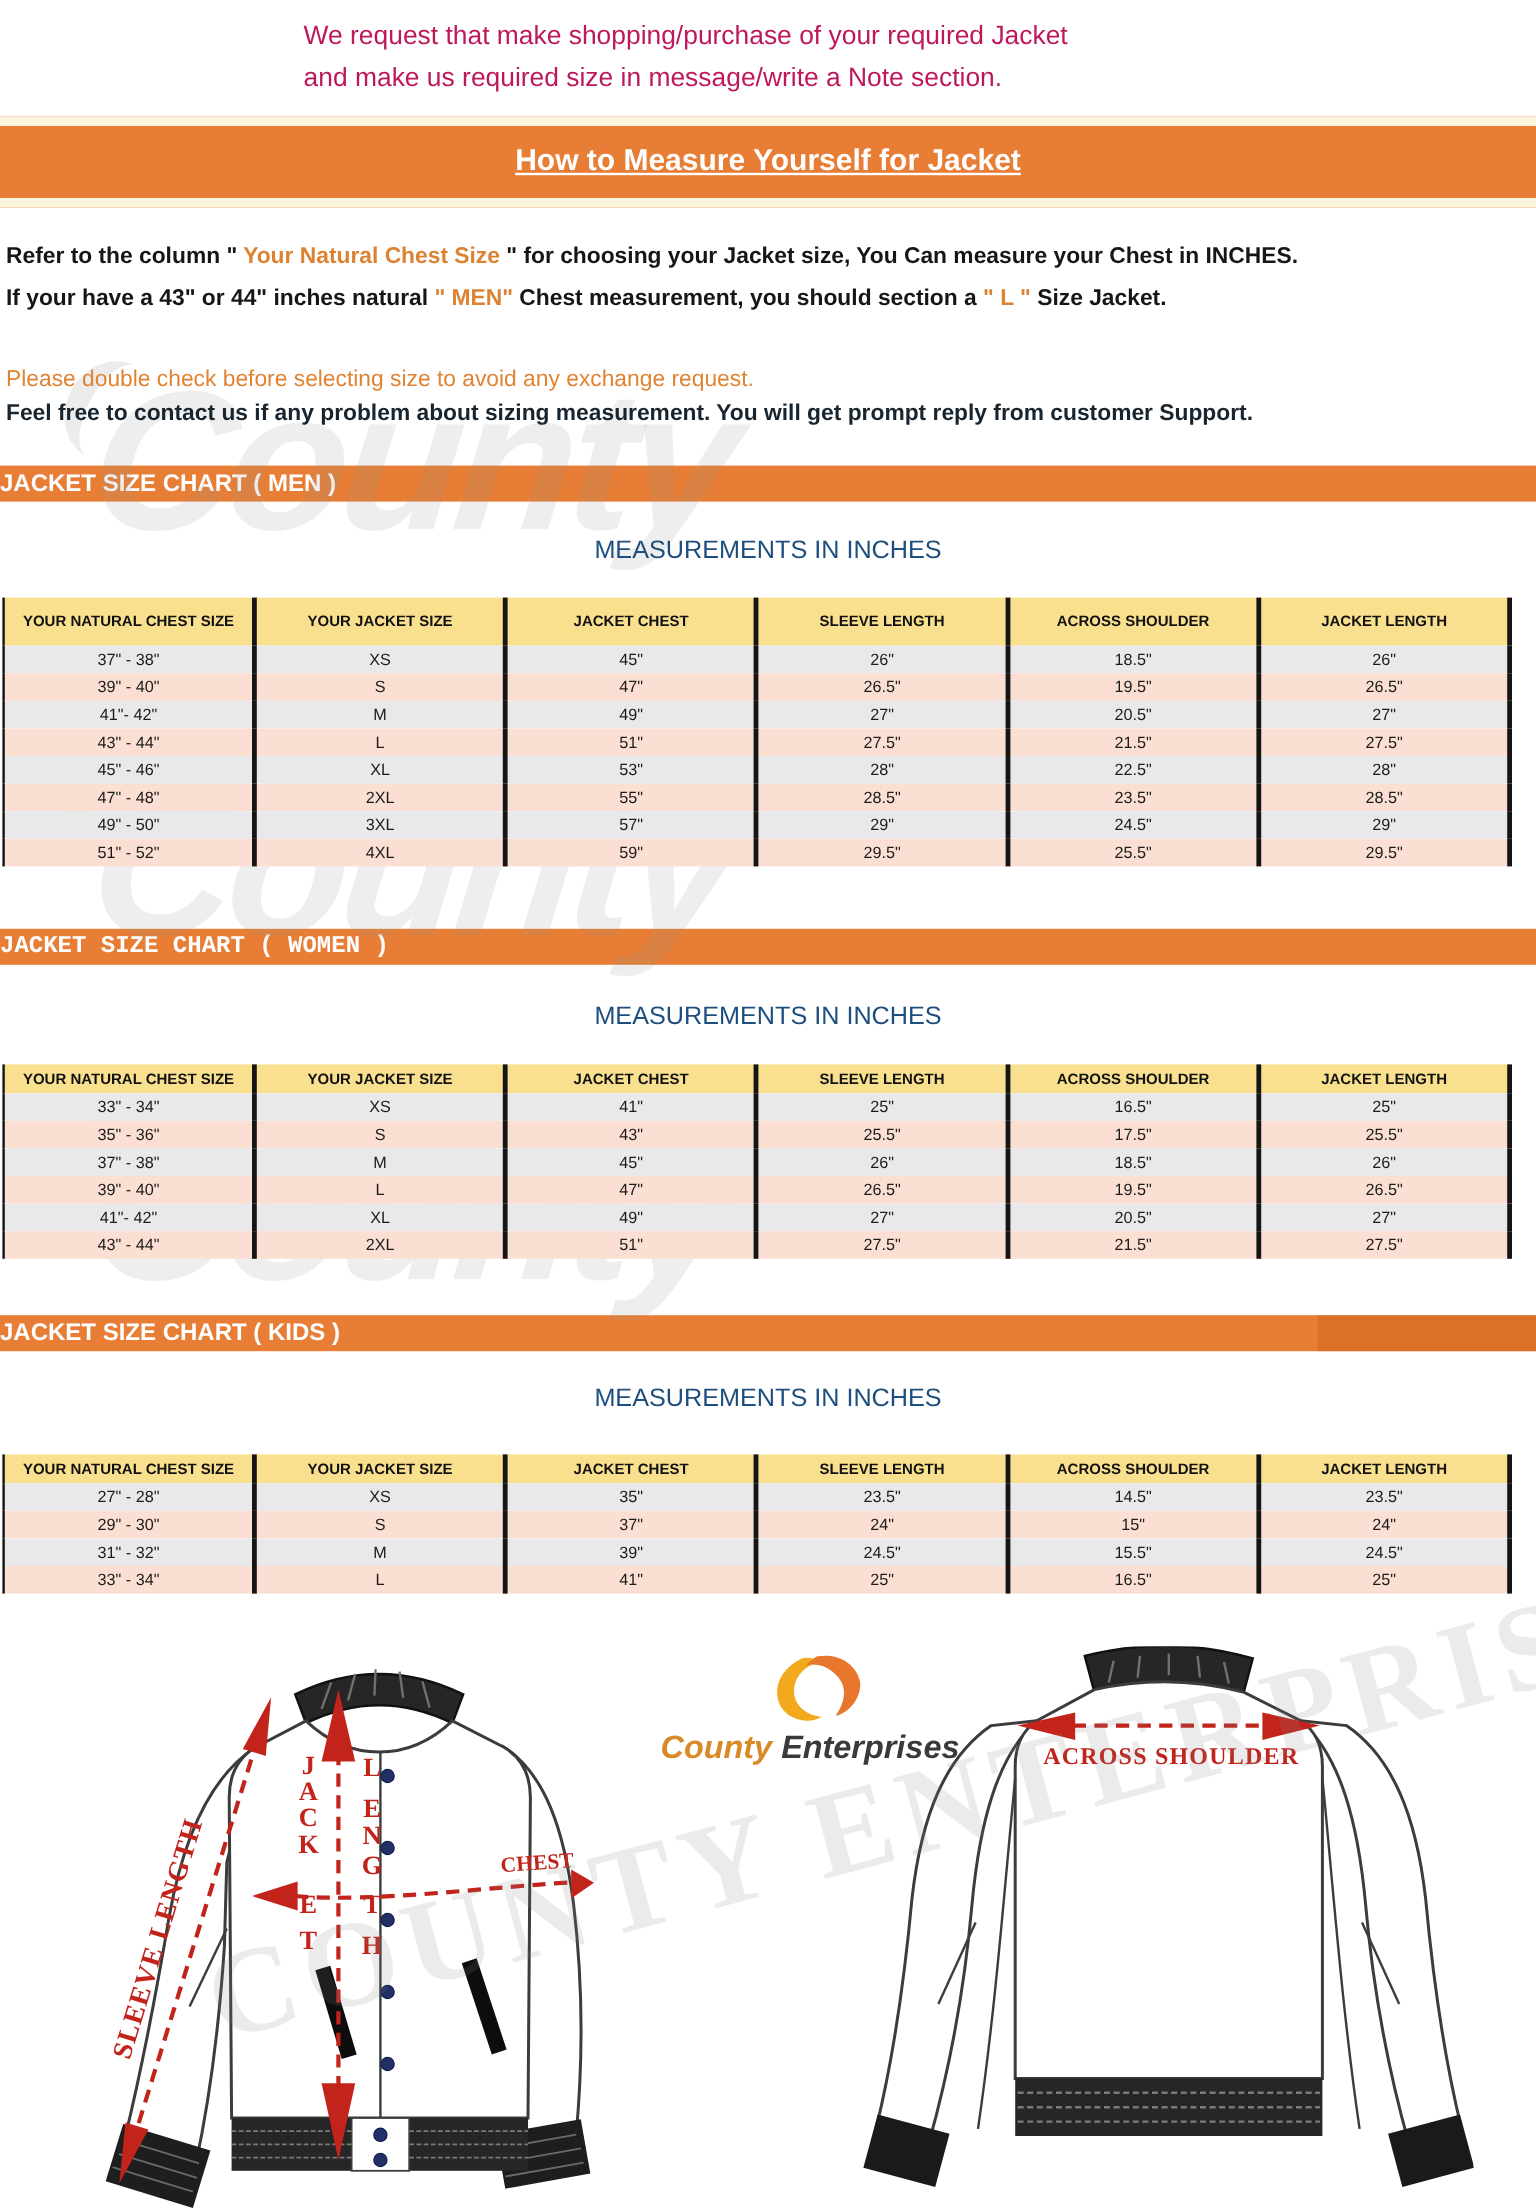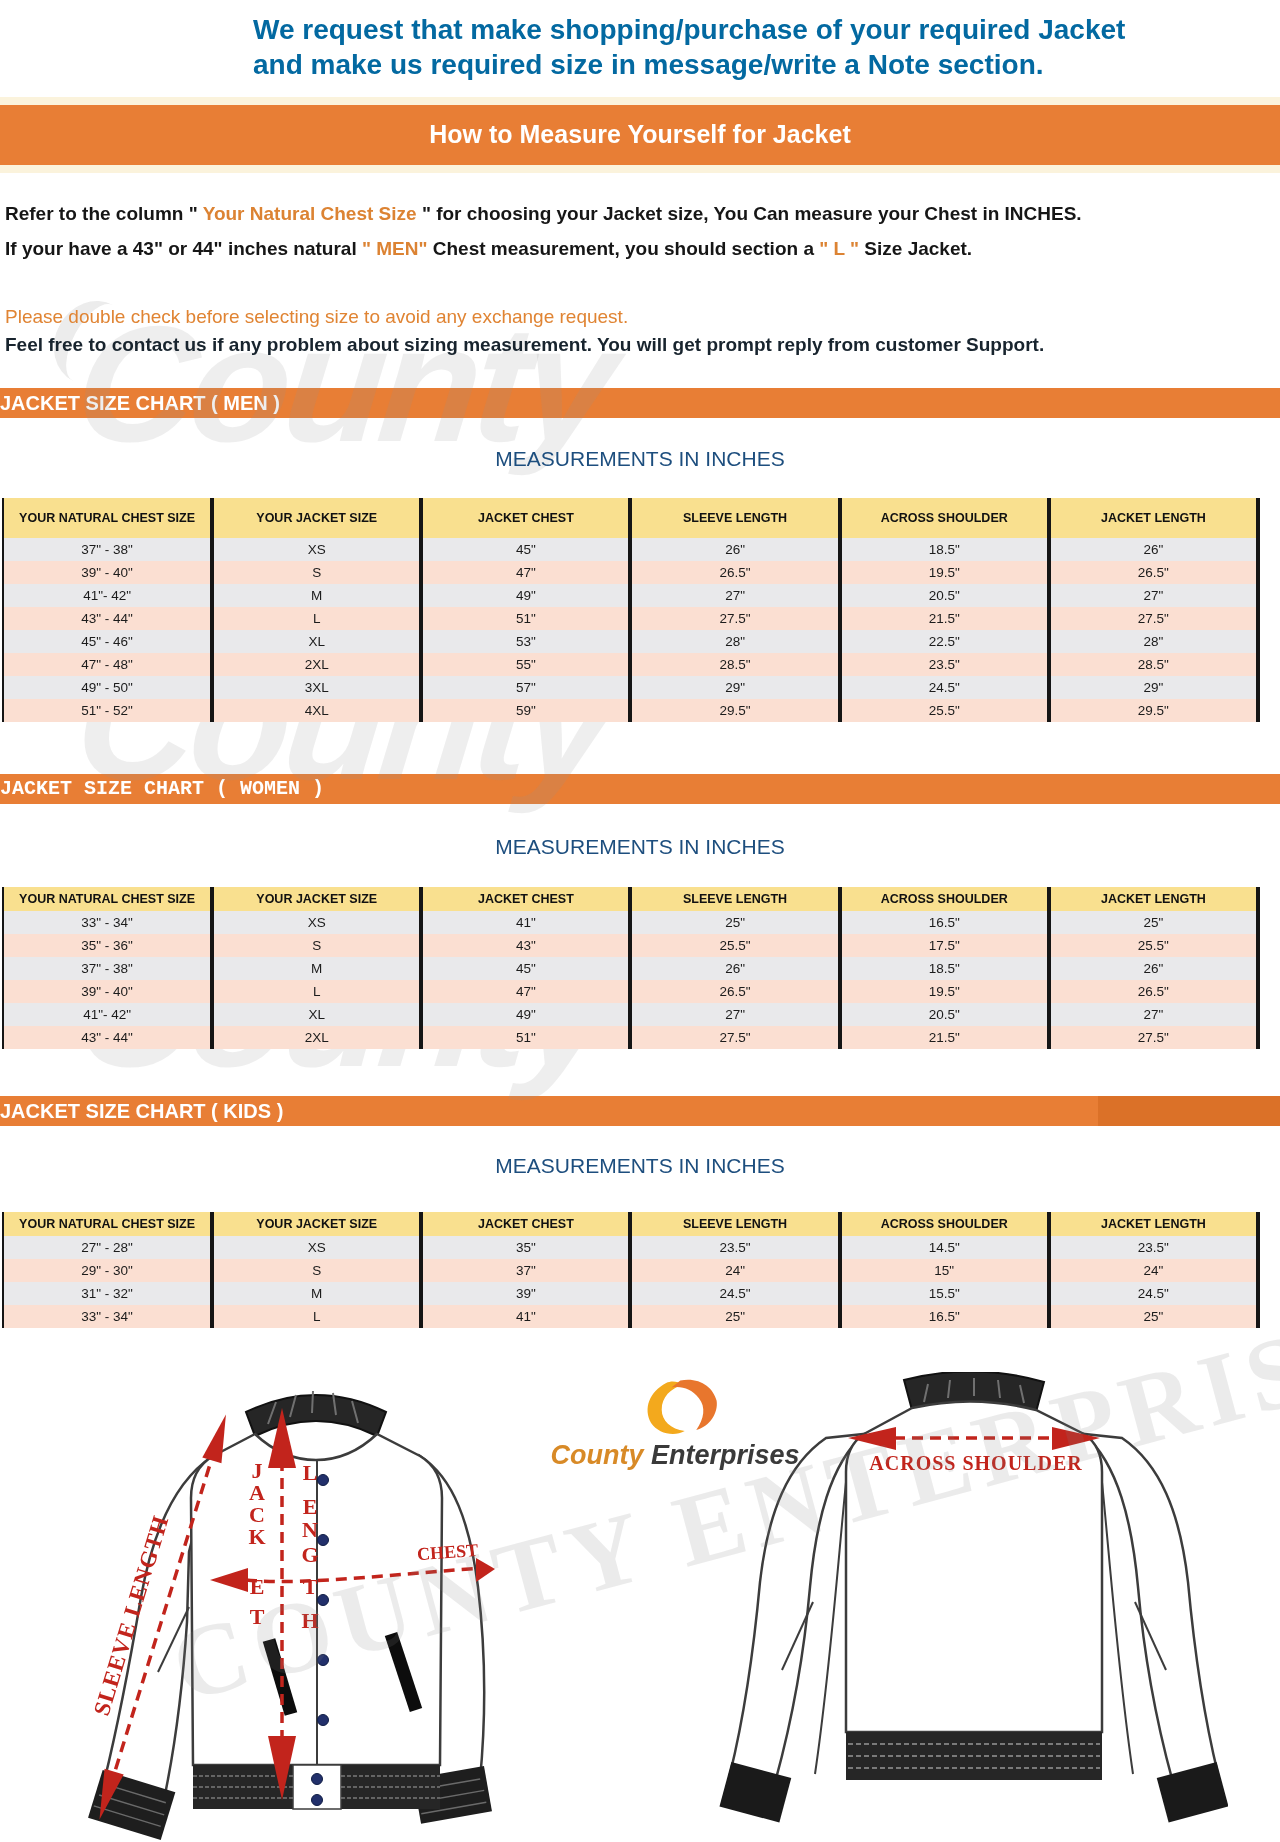--- a/index.html
+++ b/index.html
@@ -10,26 +10,26 @@
   .wm{position:absolute;z-index:3;font-style:italic;font-weight:bold;font-size:165px;
       letter-spacing:-6px;color:rgba(150,150,150,0.16);transform:skewX(-6deg);
       white-space:nowrap;pointer-events:none;}
   .wm-swoosh{position:absolute;z-index:3;width:58px;height:86px;border-radius:50%;
       border-left:18px solid rgba(160,160,160,0.20);transform:rotate(28deg);pointer-events:none;}
   .wm-big{position:absolute;z-index:6;left:175px;top:1610px;font-family:"Liberation Serif",serif;
       font-weight:bold;font-size:102px;letter-spacing:8px;color:rgba(130,130,130,0.16);
       transform:rotate(-15deg);transform-origin:0 50%;white-space:nowrap;pointer-events:none;}
 
   
-  .intro{position:absolute;left:253px;top:12px;z-index:4;color:#0369a1;
-         font-size:28px;font-weight:bold;line-height:35px;}
+  .intro{position:absolute;left:253px;top:12px;z-index:4;color:#be185d;
+         font-size:22px;font-weight:normal;line-height:35px;}
   .banner-main{position:absolute;left:0;top:97px;width:1280px;height:76px;z-index:2;
          background:#e87e35;border-top:8px solid #fbf3dc;border-bottom:8px solid #fbf3dc;
          box-sizing:border-box;color:#fff;font-size:25px;font-weight:bold;text-align:center;
-         line-height:58px;}
+         line-height:58px;text-decoration:underline;}
   .para{position:absolute;left:5px;top:196px;width:1272px;z-index:4;color:#161616;
         font-size:19px;font-weight:bold;line-height:35px;}
   .hl{color:#dc8333;}
   .note-orange{position:absolute;left:5px;top:306px;z-index:4;color:#e08433;font-size:19px;font-weight:normal;}
   .note-black{position:absolute;left:5px;top:334px;z-index:4;color:#18242e;font-size:19px;font-weight:bold;text-align:center;}
 
   
   .sec-banner{position:absolute;left:0;width:1280px;height:30px;z-index:2;background:#e87e35;
         color:#fff;font-size:20px;font-weight:bold;line-height:30px;}
   .banner-men{top:388px;}

